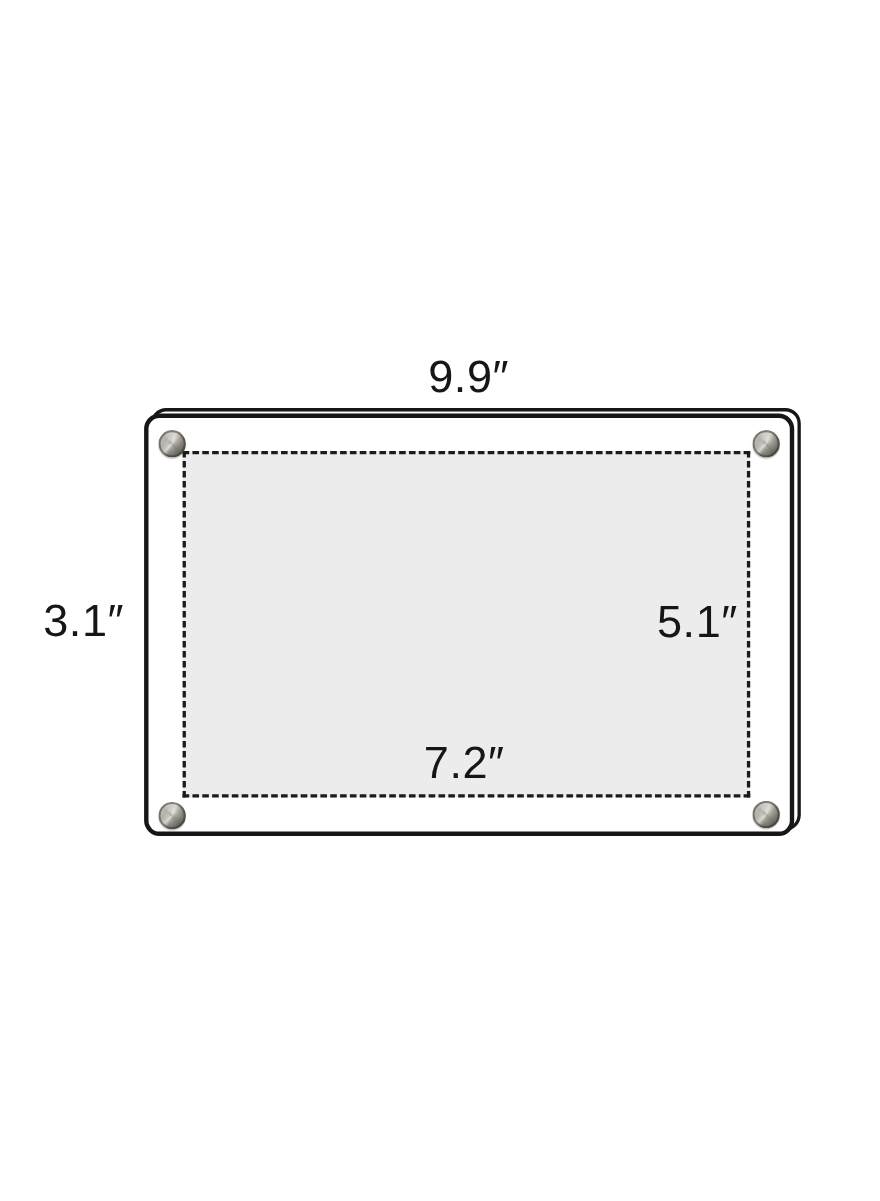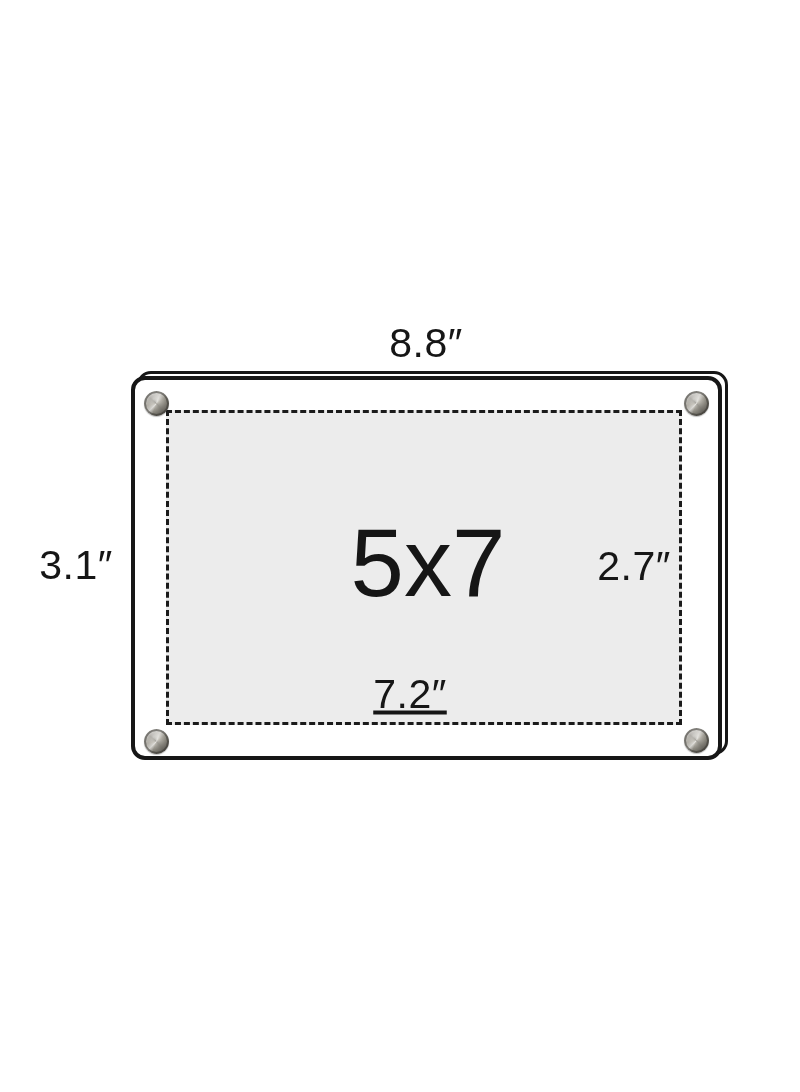--- a/index.html
+++ b/index.html
@@ -89,21 +89,21 @@
     transform: translate(-50%, -50%);
     font-size: 41px;
     line-height: 1;
     white-space: nowrap;
     color: #161616;
     letter-spacing: 0.5px;
   }
   .dim-top    { left: 426px; top: 343px; }
   .dim-left   { left: 76px;  top: 565px; }
   .dim-right  { left: 634px; top: 566px; }
-  .dim-bottom { left: 410px; top: 694px; text-decoration: underline; }
+  .dim-bottom { left: 422px; top: 694px; }
 
   .size-label {
     position: absolute;
     left: 428px;
     top: 563px;
     transform: translate(-50%, -50%);
     font-size: 96px;
     line-height: 1;
     white-space: nowrap;
     color: #161616;
@@ -118,23 +118,22 @@
 
   <div class="frame-main"></div>
 
   <div class="photo-area"></div>
 
   <div class="screw tl"></div>
   <div class="screw tr"></div>
   <div class="screw bl"></div>
   <div class="screw br"></div>
 
-  <div class="dim-label dim-top">8.8″</div>
+  <div class="dim-label dim-top">9.9″</div>
 
   <div class="dim-label dim-left">3.1″</div>
 
-  <div class="dim-label dim-right">2.7″</div>
+  <div class="dim-label dim-right">5.1″</div>
 
   <div class="dim-label dim-bottom">7.2″</div>
 
-  <div class="size-label">5x7</div>
 
 </div>
 
 </body></html>

